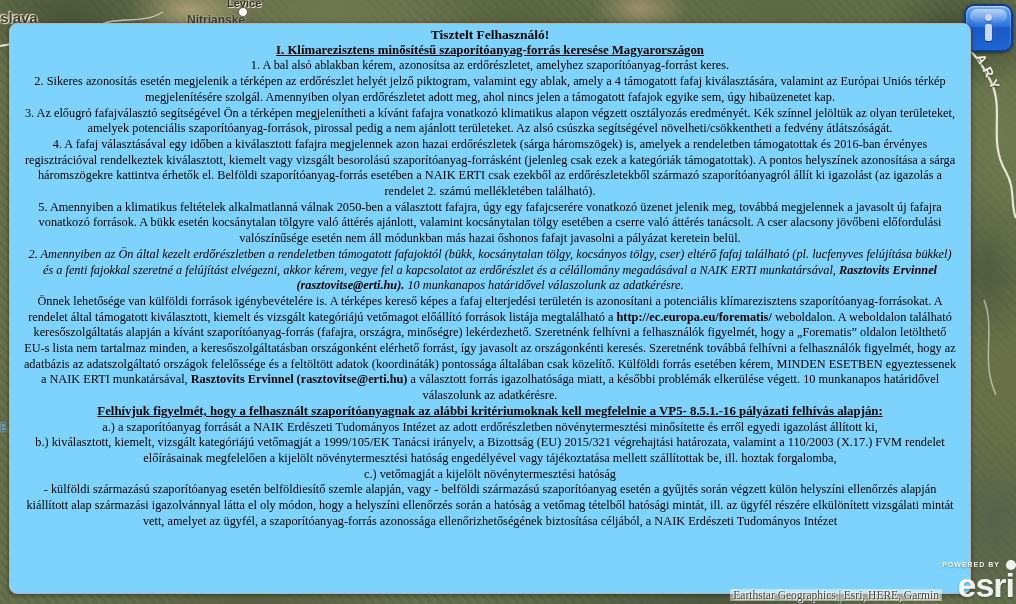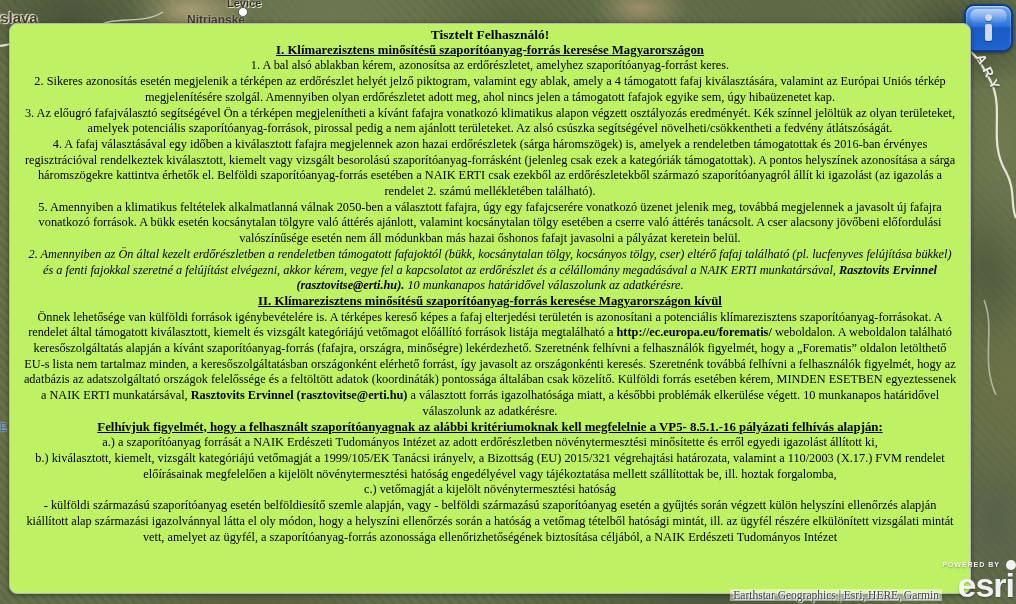--- a/index.html
+++ b/index.html
@@ -49,21 +49,21 @@
       box-shadow:inset 0 1px 2px rgba(255,255,255,.7),0 1px 3px rgba(0,0,0,.5);cursor:pointer;}
   .info-btn .gloss{position:absolute;left:4px;right:4px;top:3px;height:14px;
       border-radius:7px;background:linear-gradient(rgba(255,255,255,.55),rgba(255,255,255,.05));}
   .info-i-dot{position:absolute;left:50%;top:8px;width:7px;height:7px;margin-left:-3.5px;
       border-radius:50%;background:#cdd9ea;box-shadow:0 1px 1px rgba(0,0,0,.4);}
   .info-i-bar{position:absolute;left:50%;top:18px;width:7px;height:17px;margin-left:-3.5px;
       border-radius:2px;background:#cdd9ea;box-shadow:0 1px 1px rgba(0,0,0,.4);}
 
   
   .dialog{position:absolute;left:9px;top:23px;width:962px;height:571px;z-index:4;
-      background:#bef264;border:1px solid #b5b5b5;border-radius:8px;
+      background:#7dd3fc;border:1px solid #b5b5b5;border-radius:8px;
       box-shadow:0 1px 5px rgba(0,0,0,.45);
       padding:3px 13px;box-sizing:border-box;overflow:hidden;
       font-family:"Liberation Serif",serif;font-size:12.3px;line-height:15.7px;
       color:#000;text-align:center;}
   .dialog p{margin:0;}
   .dlg-title{font-weight:bold;font-size:13.5px;}
   .dlg-h{font-weight:bold;font-size:12.8px;text-decoration:underline;}
   .it{font-style:italic;}
   .b{font-weight:bold;}
 
@@ -112,21 +112,20 @@
 
   <div class="dialog">
     <p class="dlg-title">Tisztelt Felhasználó!</p>
     <p class="dlg-h">I. Klímarezisztens minősítésű szaporítóanyag-forrás keresése Magyarországon</p>
     <p>1. A bal alsó ablakban kérem, azonosítsa az erdőrészletet, amelyhez szaporítóanyag-forrást keres.</p>
     <p>2. Sikeres azonosítás esetén megjelenik a térképen az erdőrészlet helyét jelző piktogram, valamint egy ablak, amely a 4 támogatott fafaj kiválasztására, valamint az Európai Uniós térkép megjelenítésére szolgál. Amennyiben olyan erdőrészletet adott meg, ahol nincs jelen a támogatott fafajok egyike sem, úgy hibaüzenetet kap.</p>
     <p>3. Az előugró fafajválasztó segítségével Ön a térképen megjelenítheti a kívánt fafajra vonatkozó klimatikus alapon végzett osztályozás eredményét. Kék színnel jelöltük az olyan területeket, amelyek potenciális szaporítóanyag-források, pirossal pedig a nem ajánlott területeket. Az alsó csúszka segítségével növelheti/csökkentheti a fedvény átlátszóságát.</p>
     <p>4. A fafaj választásával egy időben a kiválasztott fafajra megjelennek azon hazai erdőrészletek (sárga háromszögek) is, amelyek a rendeletben támogatottak és 2016-ban érvényes regisztrációval rendelkeztek kiválasztott, kiemelt vagy vizsgált besorolású szaporítóanyag-forrásként (jelenleg csak ezek a kategóriák támogatottak). A pontos helyszínek azonosítása a sárga háromszögekre kattintva érhetők el. Belföldi szaporítóanyag-forrás esetében a NAIK ERTI csak ezekből az erdőrészletekből származó szaporítóanyagról állít ki igazolást (az igazolás a rendelet 2. számú mellékletében található).</p>
     <p>5. Amennyiben a klimatikus feltételek alkalmatlanná válnak 2050-ben a választott fafajra, úgy egy fafajcserére vonatkozó üzenet jelenik meg, továbbá megjelennek a javasolt új fafajra vonatkozó források. A bükk esetén kocsánytalan tölgyre való áttérés ajánlott, valamint kocsánytalan tölgy esetében a cserre való áttérés tanácsolt. A cser alacsony jövőbeni előfordulási valószínűsége esetén nem áll módunkban más hazai őshonos fafajt javasolni a pályázat keretein belül.</p>
     <p class="it"><span>2. Amennyiben az Ön által kezelt erdőrészletben a rendeletben támogatott fafajoktól (bükk, kocsánytalan tölgy, kocsányos tölgy, cser) eltérő fafaj található (pl. lucfenyves felújítása bükkel) és a fenti fajokkal szeretné a felújítást elvégezni, akkor kérem, vegye fel a kapcsolatot az erdőrészlet és a célállomány megadásával a NAIK ERTI munkatársával, </span><span class="b">Rasztovits Ervinnel (rasztovitse@erti.hu).</span><span> 10 munkanapos határidővel válaszolunk az adatkérésre.</span></p>
-    <p class="dlg-h">II. Klímarezisztens minősítésű szaporítóanyag-forrás keresése Magyarországon kívül</p>
     <p><span>Önnek lehetősége van külföldi források igénybevételére is. A térképes kereső képes a fafaj elterjedési területén is azonosítani a potenciális klímarezisztens szaporítóanyag-forrásokat. A rendelet által támogatott kiválasztott, kiemelt és vizsgált kategóriájú vetőmagot előállító források listája megtalálható a </span><span class="b">http://ec.europa.eu/forematis/</span><span> weboldalon. A weboldalon található keresőszolgáltatás alapján a kívánt szaporítóanyag-forrás (fafajra, országra, minőségre) lekérdezhető. Szeretnénk felhívni a felhasználók figyelmét, hogy a „Forematis” oldalon letölthető EU-s lista nem tartalmaz minden, a keresőszolgáltatásban országonként elérhető forrást, így javasolt az országonkénti keresés. Szeretnénk továbbá felhívni a felhasználók figyelmét, hogy az adatbázis az adatszolgáltató országok felelőssége és a feltöltött adatok (koordináták) pontossága általában csak közelítő. Külföldi forrás esetében kérem, MINDEN ESETBEN egyeztessenek a NAIK ERTI munkatársával, </span><span class="b">Rasztovits Ervinnel (rasztovitse@erti.hu)</span><span> a választott forrás igazolhatósága miatt, a későbbi problémák elkerülése végett. 10 munkanapos határidővel válaszolunk az adatkérésre.</span></p>
     <p class="dlg-h">Felhívjuk figyelmét, hogy a felhasznált szaporítóanyagnak az alábbi kritériumoknak kell megfelelnie a VP5- 8.5.1.-16 pályázati felhívás alapján:</p>
     <p>a.) a szaporítóanyag forrását a NAIK Erdészeti Tudományos Intézet az adott erdőrészletben növénytermesztési minősítette és erről egyedi igazolást állított ki,</p>
     <p>b.) kiválasztott, kiemelt, vizsgált kategóriájú vetőmagját a 1999/105/EK Tanácsi irányelv, a Bizottság (EU) 2015/321 végrehajtási határozata, valamint a 110/2003 (X.17.) FVM rendelet előírásainak megfelelően a kijelölt növénytermesztési hatóság engedélyével vagy tájékoztatása mellett szállítottak be, ill. hoztak forgalomba,</p>
     <p>c.) vetőmagját a kijelölt növénytermesztési hatóság</p>
     <p>- külföldi származású szaporítóanyag esetén belföldiesítő szemle alapján, vagy - belföldi származású szaporítóanyag esetén a gyűjtés során végzett külön helyszíni ellenőrzés alapján kiállított alap származási igazolvánnyal látta el oly módon, hogy a helyszíni ellenőrzés során a hatóság a vetőmag tételből hatósági mintát, ill. az ügyfél részére elkülönített vizsgálati mintát vett, amelyet az ügyfél, a szaporítóanyag-forrás azonossága ellenőrizhetőségének biztosítása céljából, a NAIK Erdészeti Tudományos Intézet</p>
   </div>
 
   <div class="attribution">Earthstar Geographics | Esri, HERE, Garmin</div>
 

